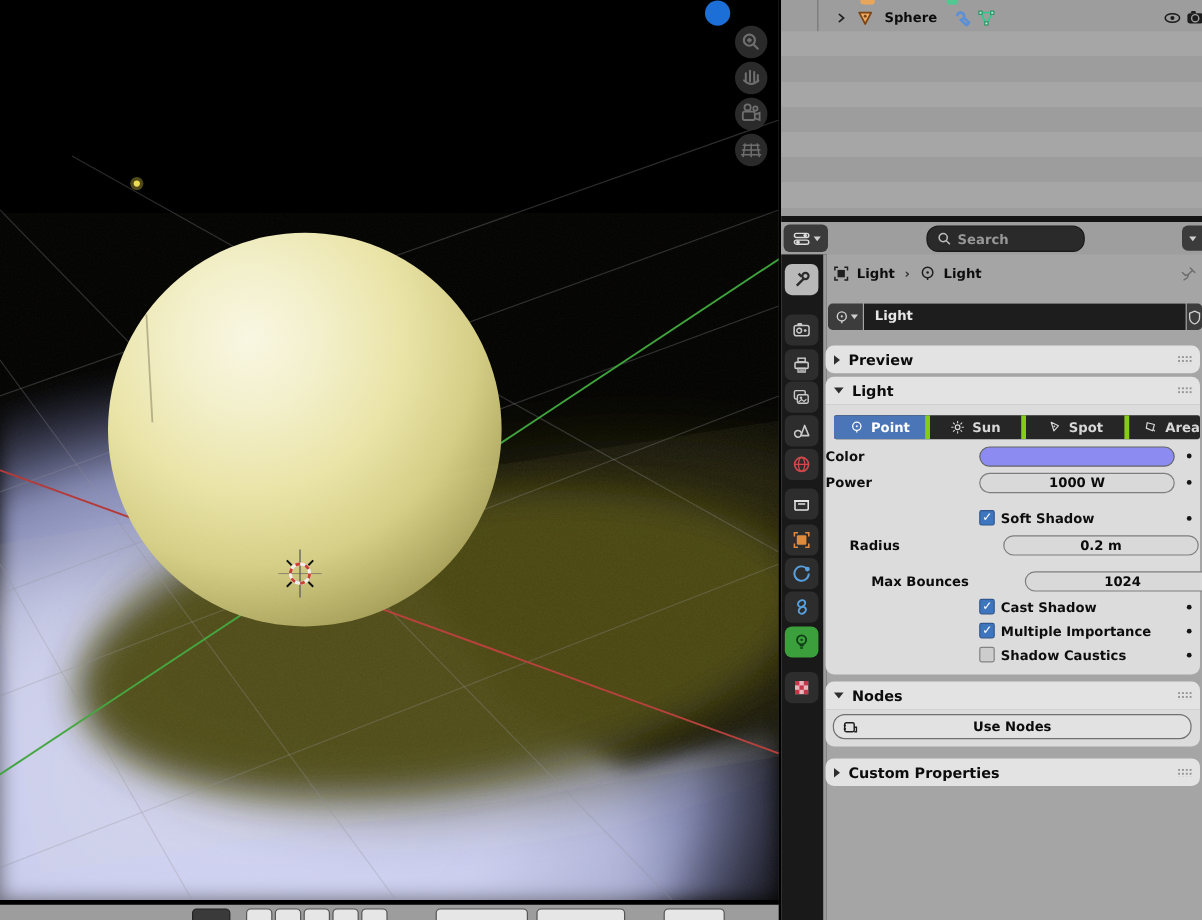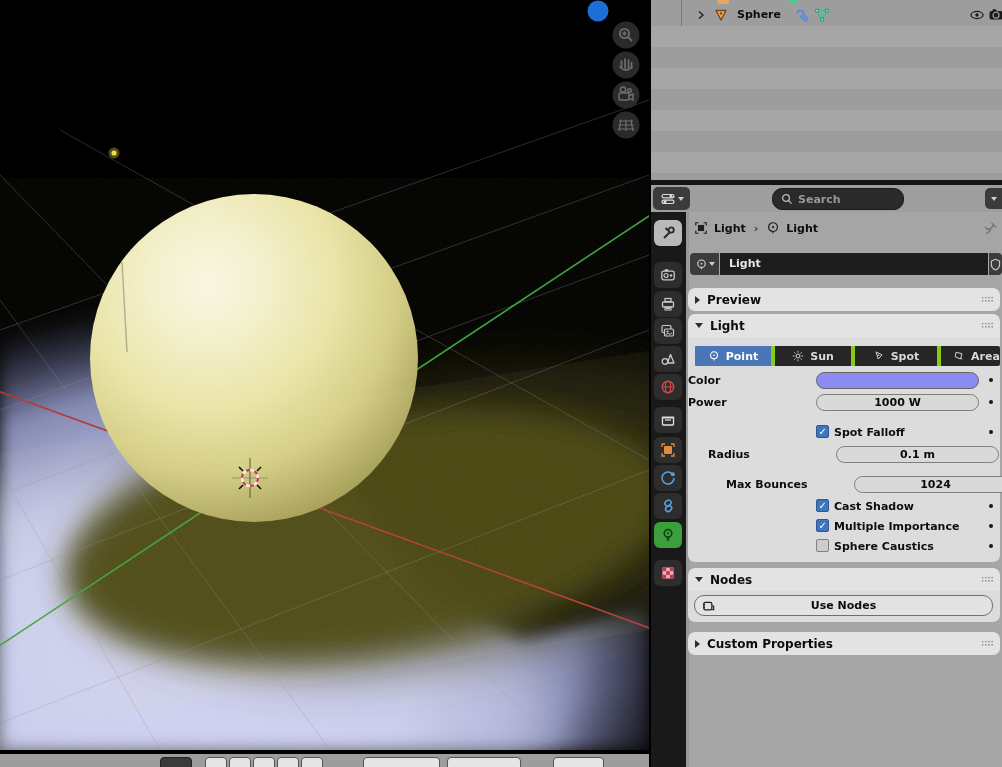--- a/index.html
+++ b/index.html
@@ -498,46 +498,46 @@
               <span class="swatch" style="background: rgb(139, 139, 242);"></span>
               <span class="dec"></span>
             </div>
             <div class="row" style="top:57px;">
               <span class="rlabel">Power</span>
               <span class="field">1000 W</span>
               <span class="dec"></span>
             </div>
             <div class="row" style="top:87px;">
               <span class="checkbox on"></span>
-              <span class="chklabel">Spot Falloff</span>
+              <span class="chklabel">Soft Shadow</span>
               <span class="dec"></span>
             </div>
             <div class="row" style="top:109px;margin-left:20px;">
               <span class="rlabel">Radius</span>
-              <span class="field">0.1 m</span>
+              <span class="field">0.2 m</span>
               <span class="dec"></span>
             </div>
             <div class="row" style="top:139px;margin-left:38px;">
               <span class="rlabel">Max Bounces</span>
               <span class="field">1024</span>
               <span class="dec"></span>
             </div>
             <div class="row" style="top:181px;">
               <span class="checkbox on"></span>
               <span class="chklabel">Multiple Importance</span>
               <span class="dec"></span>
             </div>
             <div class="row" style="top:161px;">
               <span class="checkbox on"></span>
               <span class="chklabel">Cast Shadow</span>
               <span class="dec"></span>
             </div>
             <div class="row" style="top:201px;">
               <span class="checkbox"></span>
-              <span class="chklabel">Sphere Caustics</span>
+              <span class="chklabel">Shadow Caustics</span>
               <span class="dec"></span>
             </div>
           </div>
         </div>
 
         <div class="panel" id="panel-custom">
           <div class="phead">
             <span class="tri-r"></span>
             <span>Custom Properties</span>
           </div>

